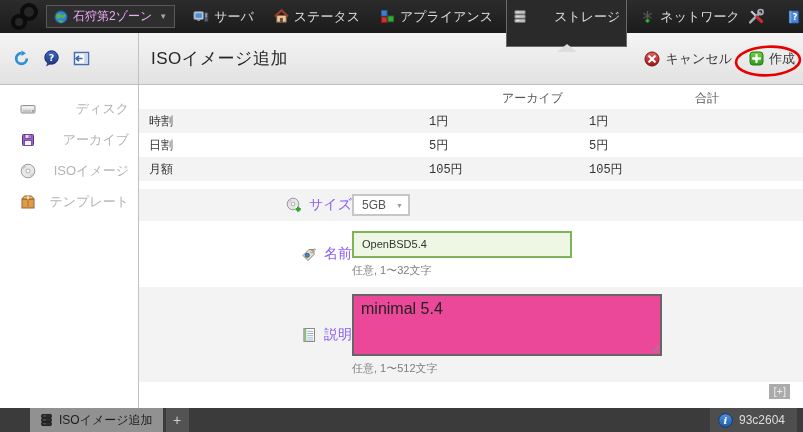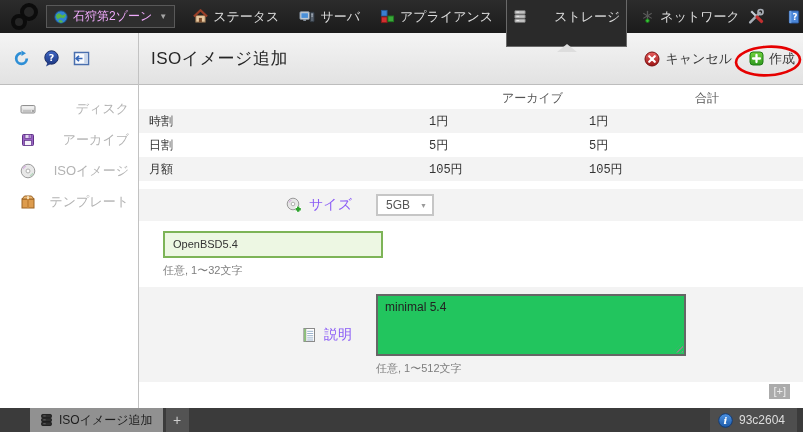--- a/index.html
+++ b/index.html
@@ -57,31 +57,31 @@
   table.pricing td.val { padding-right:16px;font-family:Liberation Mono, monospace; }
   table.pricing tr.stripe { background:#f3f3f3; }
 
   .form { margin-top:8px; }
   .form-row { display:flex; align-items:center; }
   .row-size { height:32px; background:#f3f3f3; }
   .row-name { height:66px; background:#fff; }
   .row-desc { height:95px; background:#f3f3f3; }
   .row-label { width:213px; display:flex; justify-content:flex-end; align-items:center; gap:7px;
                color:#8b5cf6; font-size:14px; flex:none; }
-  .row-field { margin-left:24px; }
+  .row-field { margin-left:0; }
   .select-box { width:58px; height:22px; border:2px solid #c6c6c6; background:#fff; display:flex;
                 align-items:center; padding:0 5px 0 8px; font-size:12px; color:#555; cursor:pointer; }
   .select-box .scaret { margin-left:auto; font-size:7px; color:#9a9a9a; }
   .name-input { width:220px; height:27px; border:2px solid #7db457; background:#edf7e3;
                 padding:0 8px; font-size:11px; color:#333; outline:none;
                 font-family:"Liberation Sans","DejaVu Sans",sans-serif; }
   .hint { margin-top:5px; font-size:11px; color:#7d7d7d; }
   .ta-wrap { position:relative; width:310px; }
-  .desc-textarea { width:310px; height:62px; border:2px solid #666; background:#22c55e; resize:none;
-                   padding:4px 7px; font-size:12px; color:#222; outline:none;
+  .desc-textarea { width:310px; height:62px; border:2px solid #666; background:#ec4899; resize:none;
+                   padding:4px 7px; font-size:16px; color:#222; outline:none;
                    font-family:"Liberation Sans","DejaVu Sans",sans-serif; display:block; }
   .grip { position:absolute; right:3px; bottom:3px; width:10px; height:10px; cursor:nwse-resize;
           background:repeating-linear-gradient(135deg, transparent 0 2px, #8a8a8a 2px 3.5px);
           clip-path:polygon(100% 0, 100% 100%, 0 100%); }
   .expand-box { position:absolute; right:13px; bottom:9px; background:#ababab; color:#ededed;
                 font-size:11px; line-height:13px; padding:1px 4px; cursor:pointer; }
 
   
   .bottombar { position:absolute; left:0; right:0; bottom:0; height:24px; background:#3b3b3b;
                display:flex; align-items:stretch; z-index:5; }
@@ -138,39 +138,39 @@
           <path fill="#58b347" d="M6 11.5l3 .5 1.5 2-3 .7-2.5-1.5z"></path>
         </svg>
       </span>
       <span class="zlabel">石狩第2ゾーン</span>
       <span class="caret">▼</span>
     </div>
 
     <div class="nav">
       <div class="nav-item">
         <span>
-          <svg width="15" height="15" viewBox="0 0 16 16">
-            <rect x="3" y="7" width="10" height="7" fill="#e8c9a0" stroke="#8a6a4a"></rect>
-            <path d="M1 8L8 1.3L15 8" fill="none" stroke="#9a3f28" stroke-width="2.4" stroke-linejoin="round"></path>
-            <rect x="6.3" y="9.5" width="3.2" height="4.5" fill="#7a4a2a"></rect>
-          </svg>
-        </span>
-        <span>ステータス</span>
-      </div>
-      <div class="nav-item">
-        <span>
           <svg width="16" height="15" viewBox="0 0 17 16">
             <rect x="1" y="3" width="10" height="8" rx="1" fill="#ccd5de" stroke="#8895a5"></rect>
             <rect x="2.5" y="4.5" width="7" height="5" fill="#4a90d9"></rect>
             <rect x="4.5" y="11" width="3" height="1.6" fill="#9aa5b2"></rect>
             <rect x="12" y="3.5" width="4" height="10" rx="0.5" fill="#5a6470" stroke="#2e3640"></rect>
             <path d="M13 5.5h2M13 7.5h2" stroke="#c0c8d0"></path>
           </svg>
         </span>
         <span>サーバ</span>
+      </div>
+      <div class="nav-item">
+        <span>
+          <svg width="15" height="15" viewBox="0 0 16 16">
+            <rect x="3" y="7" width="10" height="7" fill="#e8c9a0" stroke="#8a6a4a"></rect>
+            <path d="M1 8L8 1.3L15 8" fill="none" stroke="#9a3f28" stroke-width="2.4" stroke-linejoin="round"></path>
+            <rect x="6.3" y="9.5" width="3.2" height="4.5" fill="#7a4a2a"></rect>
+          </svg>
+        </span>
+        <span>ステータス</span>
       </div>
       <div class="nav-item">
         <span>
           <svg width="15" height="15" viewBox="0 0 16 16">
             <rect x="1.5" y="1.5" width="6" height="6" fill="#3a7fd0" stroke="#255a9a"></rect>
             <rect x="1.5" y="8.5" width="6" height="6" fill="#d03030" stroke="#8a1a1a"></rect>
             <rect x="8.5" y="7.5" width="6" height="6" fill="#3aa83a" stroke="#1f7a1f"></rect>
           </svg>
         </span>
         <span>アプライアンス</span>
@@ -381,20 +381,31 @@
         </div>
         <div class="row-field">
           <div class="select-box">
             <span>5GB</span>
             <span class="scaret">▼</span>
           </div>
         </div>
       </div>
 
       <div class="form-row row-name">
+        <div class="row-label">
+          <span>
+            <svg width="16" height="16" viewBox="0 0 16 16">
+              <path d="M2 9.5L8 3.5h5V8.5L7 14.5z" fill="#e9dfc8" stroke="#8f8068"></path>
+              <circle cx="10.8" cy="5.7" r="1.1" fill="#fff" stroke="#8f8068" stroke-width="0.8"></circle>
+              <circle cx="6.3" cy="9.3" r="2" fill="#3e8fd6" stroke="#1f5a96"></circle>
+              <path d="M11.3 5.2q2.8-3.8 3.4-1.2" stroke="#999" fill="none"></path>
+            </svg>
+          </span>
+          <span>名前</span>
+        </div>
         <div class="row-field">
           <input class="name-input" type="text" value="OpenBSD5.4" style="">
           <div class="hint">任意, 1〜32文字</div>
         </div>
       </div>
 
       <div class="form-row row-desc">
         <div class="row-label">
           <span>
             <svg width="16" height="16" viewBox="0 0 16 16">

